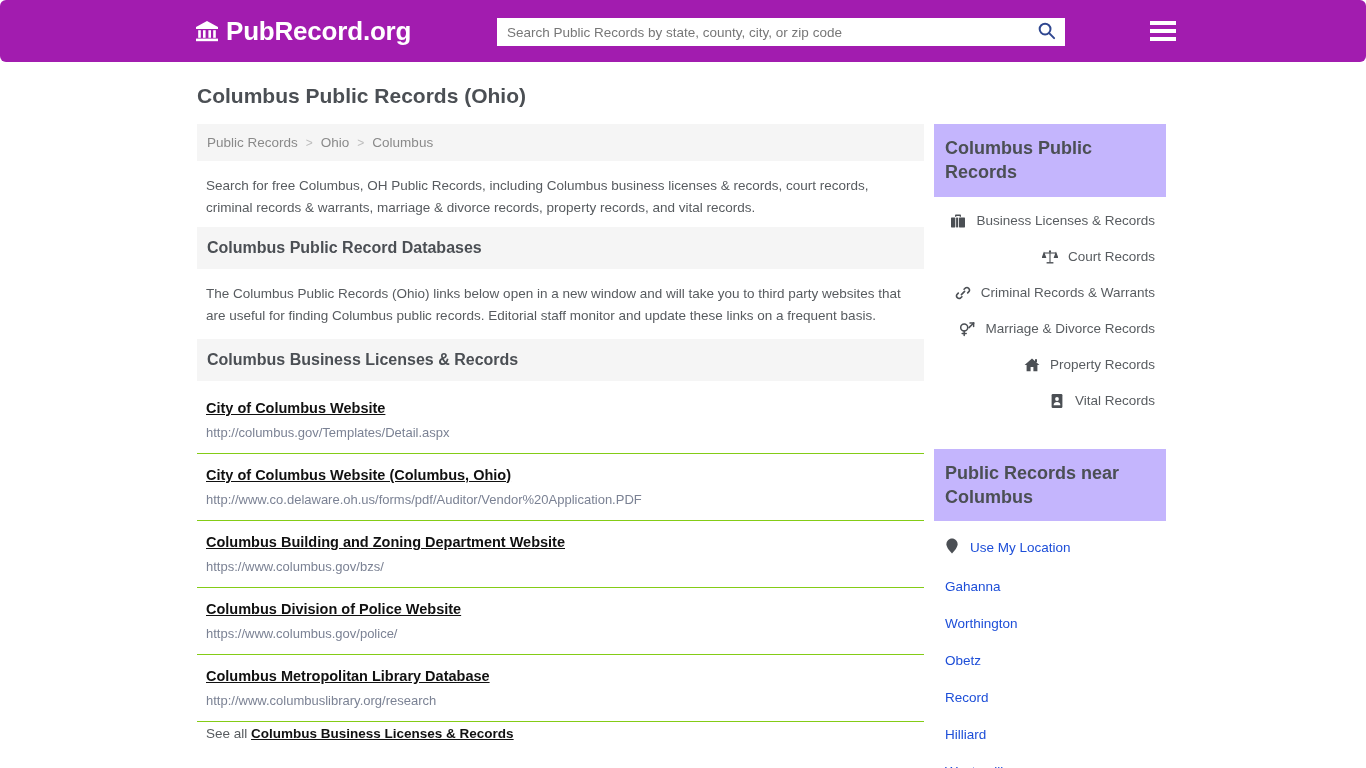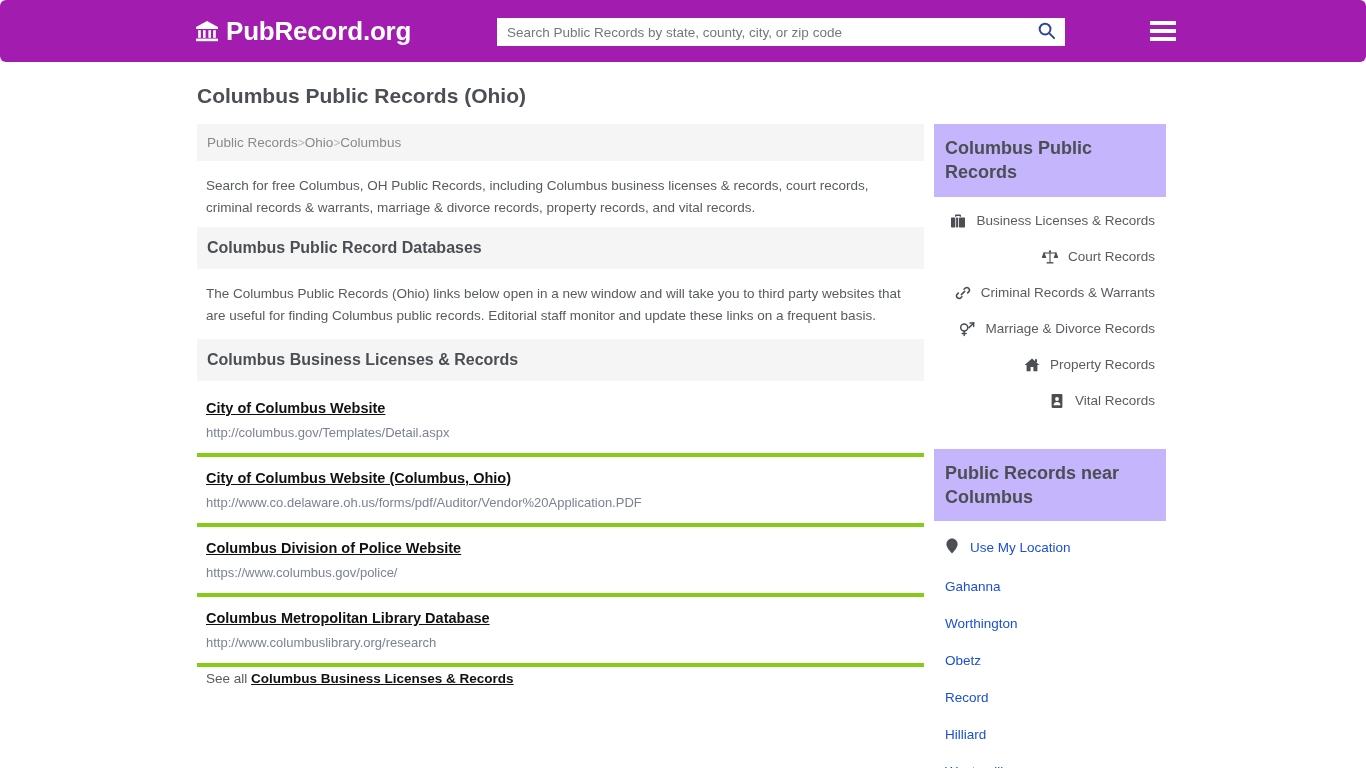--- a/index.html
+++ b/index.html
@@ -104,20 +104,21 @@
   .side-col { width: 232px; }
 
   
   .breadcrumb {
     background: #f5f5f5;
     padding: 11px 10px;
     font-size: 13.5px;
     color: #888;
     display: flex;
     align-items: center;
+    gap: 8px;
   }
   .breadcrumb a {
     color: #8a8a8a;
     text-decoration: none;
   }
   .crumb-sep { color: #bdbdbd; font-size: 12px; }
 
   
   .intro {
     padding: 14px 9px 8px 9px;
@@ -136,21 +137,21 @@
     padding: 14px 9px 12px 9px;
     font-size: 13.5px;
     line-height: 1.63;
     color: #575b5f;
   }
 
   
   .links { padding-top: 6px; }
   .link-row {
     padding: 12px 9px 13px 9px;
-    border-bottom: 4px solid #84cc16;
+    border-bottom: 1px solid #84cc16;
   }
   .link-row:last-of-type { border-bottom: 0; }
   .link-title {
     display: inline-block;
     font-size: 14.5px;
     font-weight: bold;
     color: #111111;
     text-decoration: underline;
     cursor: pointer;
   }
@@ -277,20 +278,24 @@
         <div class="link-row">
           <a class="link-title">City of Columbus Website</a>
           <div class="link-url">http://columbus.gov/Templates/Detail.aspx</div>
         </div>
 
         <div class="link-row">
           <a class="link-title">City of Columbus Website (Columbus, Ohio)</a>
           <div class="link-url">http://www.co.delaware.oh.us/forms/pdf/Auditor/Vendor%20Application.PDF</div>
         </div>
 
+        <div class="link-row">
+          <a class="link-title">Columbus Building and Zoning Department Website</a>
+          <div class="link-url">https://www.columbus.gov/bzs/</div>
+        </div>
 
         <div class="link-row">
           <a class="link-title">Columbus Division of Police Website</a>
           <div class="link-url">https://www.columbus.gov/police/</div>
         </div>
 
         <div class="link-row">
           <a class="link-title">Columbus Metropolitan Library Database</a>
           <div class="link-url">http://www.columbuslibrary.org/research</div>
         </div>

